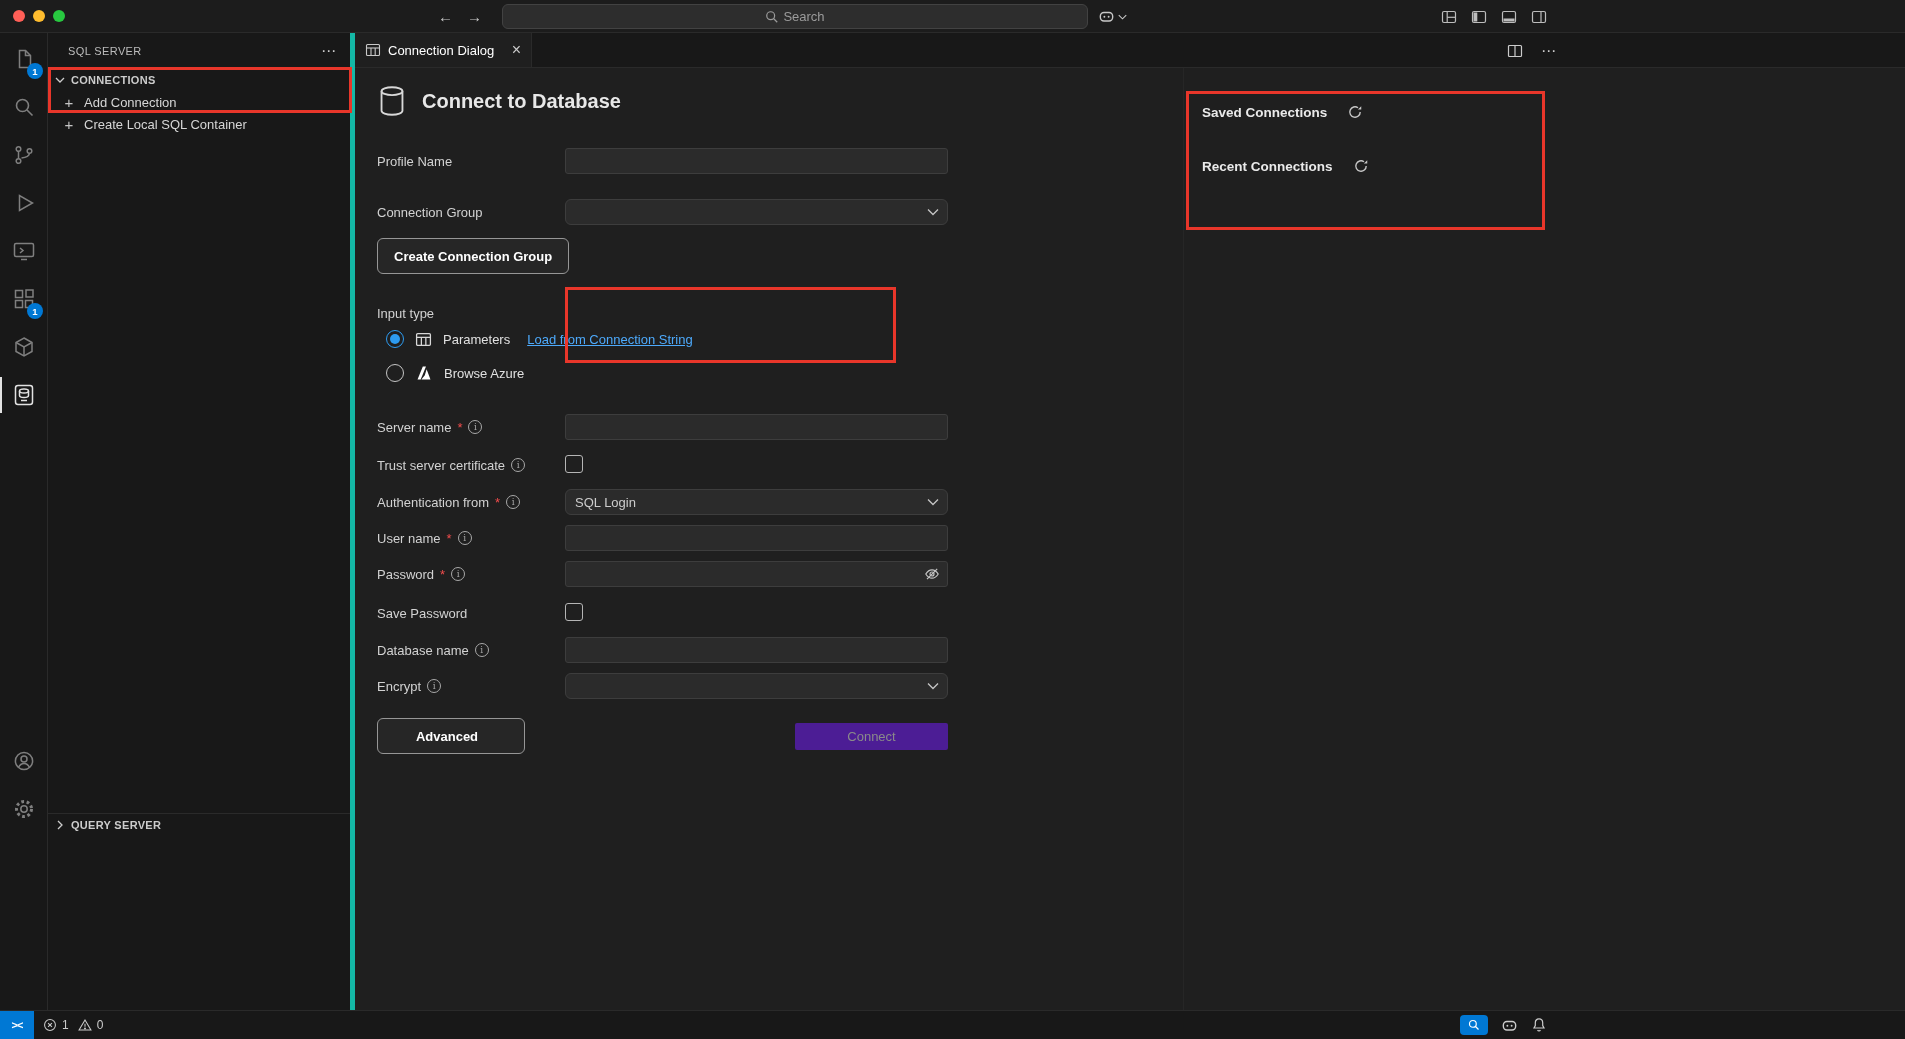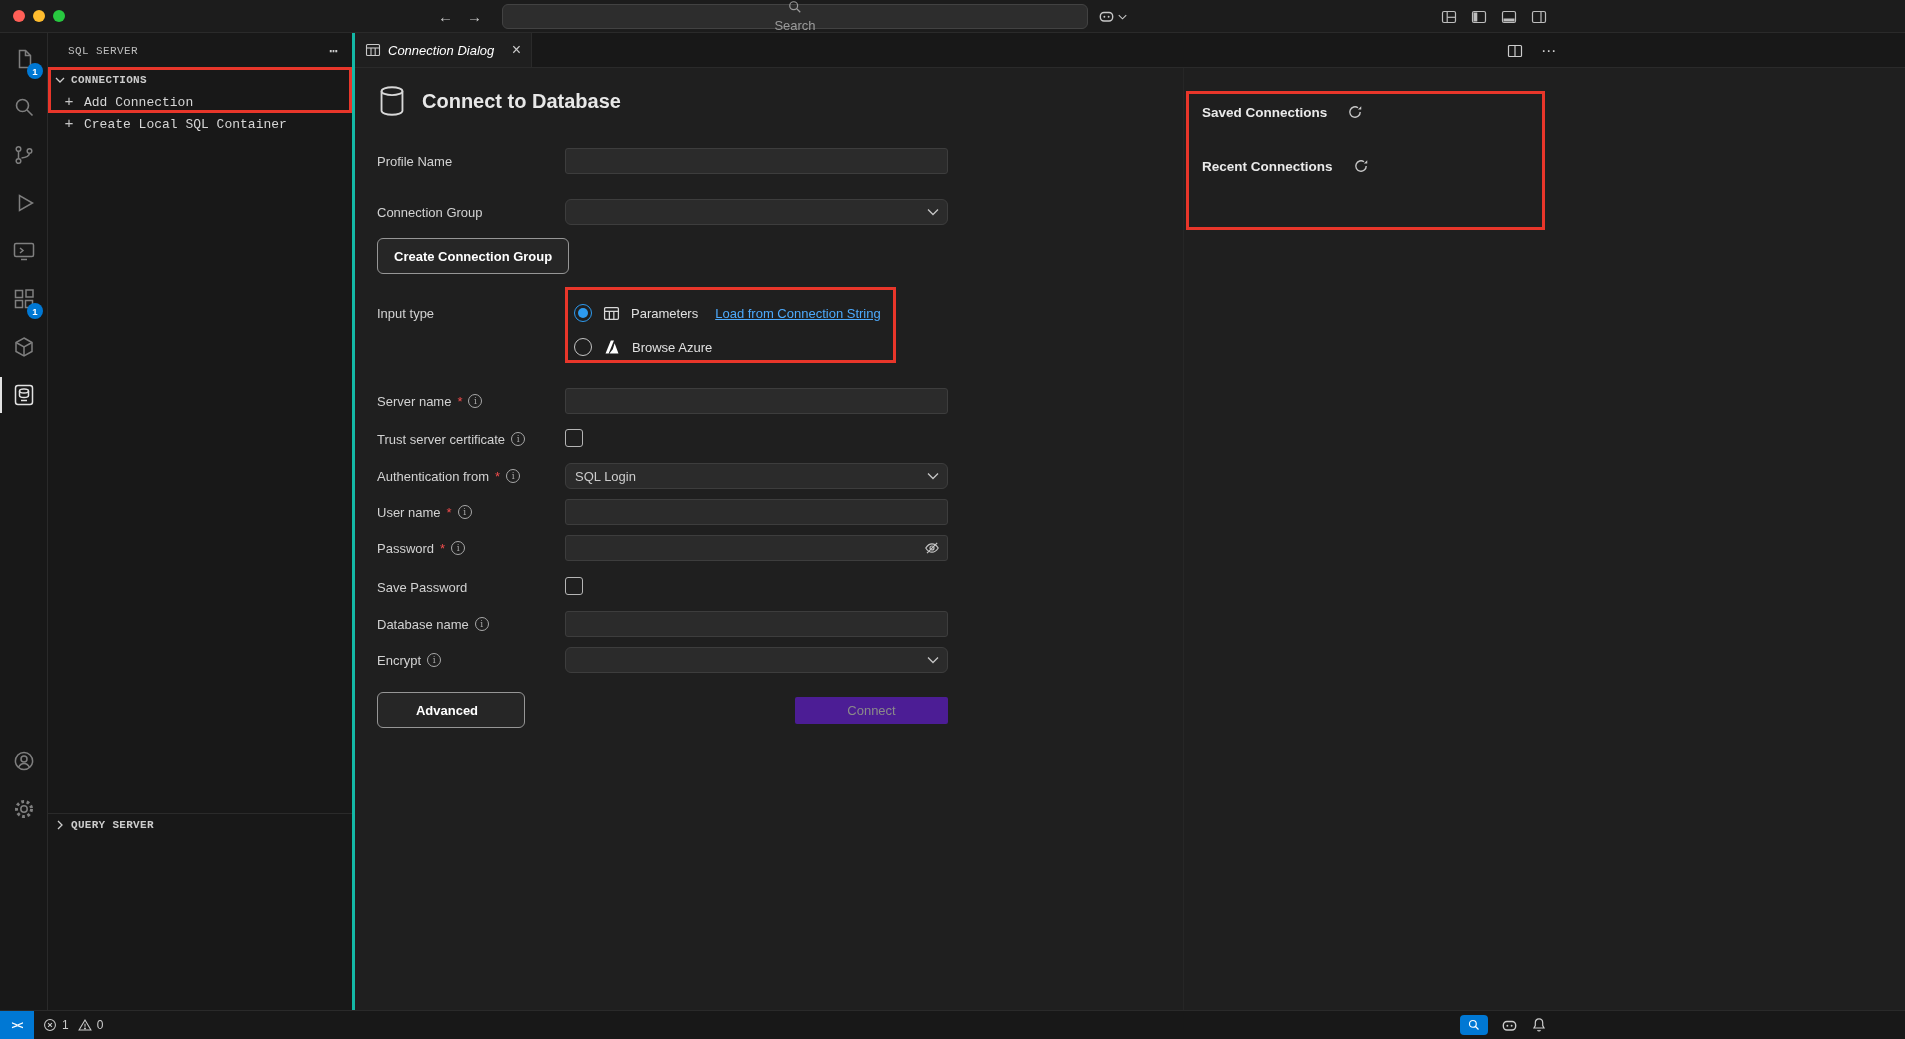--- a/index.html
+++ b/index.html
@@ -8,48 +8,48 @@
 
   .window { position: relative; width: 1905px; height: 1039px; background: #1f1f1f; color: #cccccc; overflow: hidden; font-size: 13px; }
 
   svg { display: block; flex-shrink: 0; }
 
   
   .titlebar { position: absolute; top: 0; left: 0; right: 0; height: 33px; background: #1c1c1c; border-bottom: 1px solid #2a2a2a; }
   .traffic { position: absolute; top: 10px; left: 13px; display: flex; gap: 8px; }
   .light { width: 12px; height: 12px; border-radius: 50%; }
   .nav-arrows { position: absolute; left: 438px; top: 0; height: 33px; display: flex; align-items: center; gap: 14px; font-size: 15px; color: #c8c8c8; }
-  .command-center { position: absolute; left: 502px; top: 4px; width: 586px; height: 25px; background: #2d2d2d; border: 1px solid #424242; border-radius: 6px; display: flex; align-items: center; justify-content: center; gap: 4px; color: #9b9b9b; font-size: 13px; flex-direction: column; }
+  .command-center { position: absolute; left: 502px; top: 4px; width: 586px; height: 25px; background: #2d2d2d; border: 1px solid #424242; border-radius: 6px; display: flex; align-items: center; justify-content: center; gap: 4px; color: #9b9b9b; font-size: 13px; }
   .copilot-tb { position: absolute; left: 1098px; top: 0; height: 33px; display: flex; align-items: center; gap: 3px; color: #c8c8c8; }
   .tb-right { position: absolute; right: 358px; top: 0; height: 33px; display: flex; align-items: center; gap: 14px; color: #bdbdbd; }
 
   
   .activitybar { position: absolute; left: 0; top: 33px; width: 48px; bottom: 29px; background: #181818; border-right: 1px solid #2a2a2a; }
   .ab-stack { padding-top: 2px; }
   .ab-item { position: relative; width: 47px; height: 48px; display: flex; align-items: center; justify-content: center; color: #7f7f7f; cursor: pointer; }
   .ab-item.active { color: #e2e2e2; }
   .ab-item.active::before { content: ""; position: absolute; left: 0; top: 6px; bottom: 6px; width: 2px; background: #e2e2e2; }
   .badge { position: absolute; right: 4px; bottom: 4px; min-width: 16px; height: 16px; border-radius: 9px; background: var(--accent, #0078d4); color: #fff; font-size: 9.5px; font-weight: 700; display: flex; align-items: center; justify-content: center; padding: 0 3px; }
   .ab-bottom { position: absolute; top: 704px; left: 0; }
 
   
-  .sidebar { position: absolute; left: 48px; top: 33px; width: 307px; bottom: 29px; background: #181818; border-right: 3px solid #14b8a6; font-family: Liberation Mono, monospace; }
+  .sidebar { position: absolute; left: 48px; top: 33px; width: 307px; bottom: 29px; background: #181818; border-right: 5px solid #14b8a6; }
   .sidebar-header { height: 36px; display: flex; align-items: center; padding: 0 14px 0 20px; }
   .sidebar-title { flex: 1; font-size: 11px; letter-spacing: 0.4px; color: #bcbcbc; }
   .more-dots { color: #cccccc; font-size: 15px; cursor: pointer; }
   .section-row { height: 22px; display: flex; align-items: center; gap: 3px; padding-left: 4px; font-size: 11px; font-weight: 700; letter-spacing: 0.3px; color: #cccccc; cursor: pointer; }
   .tree-item { height: 22px; display: flex; align-items: center; gap: 9px; padding-left: 15px; font-size: 13px; color: #d6d6d6; cursor: pointer; }
   .plus-glyph { font-size: 15px; color: #c5c5c5; width: 12px; text-align: center; }
   .query-history { position: absolute; left: 0; right: 0; top: 780px; height: 23px; border-top: 1px solid #2a2a2a; display: flex; align-items: center; gap: 3px; padding-left: 4px; font-size: 11px; font-weight: 700; letter-spacing: 0.3px; color: #cccccc; cursor: pointer; }
 
   
   .editor { position: absolute; left: 355px; top: 33px; right: 0; bottom: 29px; background: #1f1f1f; }
   .tabbar { position: relative; height: 35px; background: #181818; border-bottom: 1px solid #2a2a2a; display: flex; }
   .tab { width: 177px; background: #1f1f1f; display: flex; align-items: center; gap: 7px; padding: 0 10px; color: #ffffff; font-size: 13px; border-right: 1px solid #2a2a2a; cursor: pointer; }
-  .tab-label { flex: 1; white-space: nowrap; overflow: hidden; font-style: italic; }
+  .tab-label { flex: 1; white-space: nowrap; overflow: hidden; }
   .tab-close { color: #cccccc; font-size: 16px; line-height: 1; cursor: pointer; }
   .tab-actions { position: absolute; left: 1152px; top: 0; height: 35px; display: flex; align-items: center; gap: 18px; color: #cccccc; }
 
   .content { position: absolute; top: 35px; left: 0; right: 0; bottom: 0; }
   .panel-divider { position: absolute; left: 828px; top: 0; bottom: 0; width: 1px; background: #262626; }
 
   .dialog { position: absolute; left: 22px; top: 0; width: 600px; }
   .dialog-heading { margin-top: 18px; height: 30px; display: flex; align-items: center; gap: 15px; font-size: 20px; font-weight: 600; color: #e8e8e8; }
   .form { margin-top: 32px; }
   .row { display: flex; align-items: center; }
@@ -63,21 +63,21 @@
   .select-chevron { position: absolute; right: 9px; top: 9px; color: #c5c5c5; }
   .eye-btn { position: absolute; right: 8px; top: 5px; color: #c5c5c5; cursor: pointer; }
   .checkbox { width: 18px; height: 18px; border: 1px solid #b5b5b5; border-radius: 3px; background: transparent; cursor: pointer; }
 
   .btn-secondary { height: 36px; padding: 0 16px; background: #262626; border: 1px solid #969696; border-radius: 6px; color: #ffffff; font-size: 13px; font-weight: 600; font-family: inherit; cursor: pointer; display: inline-flex; align-items: center; }
   .btn-disabled { width: 153px; height: 27px; background: #4c1d95; border: none; border-radius: 2px; color: #8a8a8a; font-size: 13px; font-family: inherit; display: inline-flex; align-items: center; justify-content: center; }
 
   .mb-profile { margin-bottom: 25px; }
   .mb-group { margin-bottom: 13px; }
   .mb-groupbtn { margin-bottom: 26px; }
-  .mb-inputtype { margin-bottom: 28px; }
+  .mb-inputtype { margin-bottom: 28px; flex-direction: column; }
   .mb-server { margin-bottom: 15px; }
   .mb-trust { margin-bottom: 14px; }
   .mb-auth { margin-bottom: 10px; }
   .mb-user { margin-bottom: 10px; }
   .mb-pass { margin-bottom: 16px; }
   .mb-savepw { margin-bottom: 14px; }
   .mb-dbname { margin-bottom: 10px; }
   .mb-encrypt { margin-bottom: 19px; }
   .row-top { align-items: flex-start; }
   .row-top .row-label { height: 26px; }

